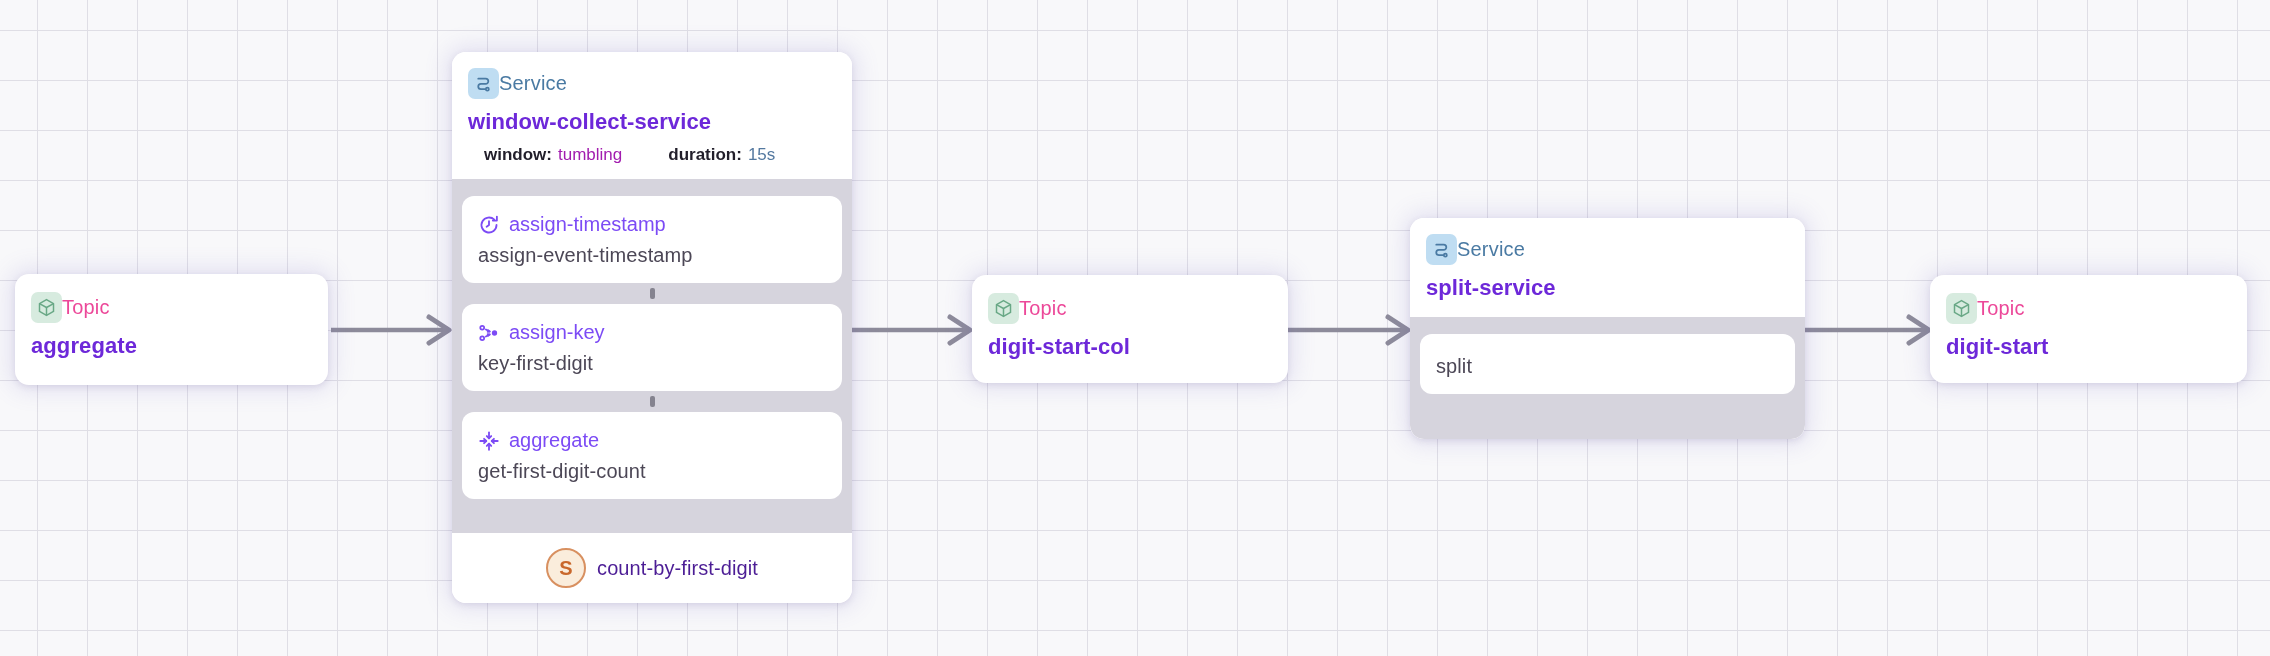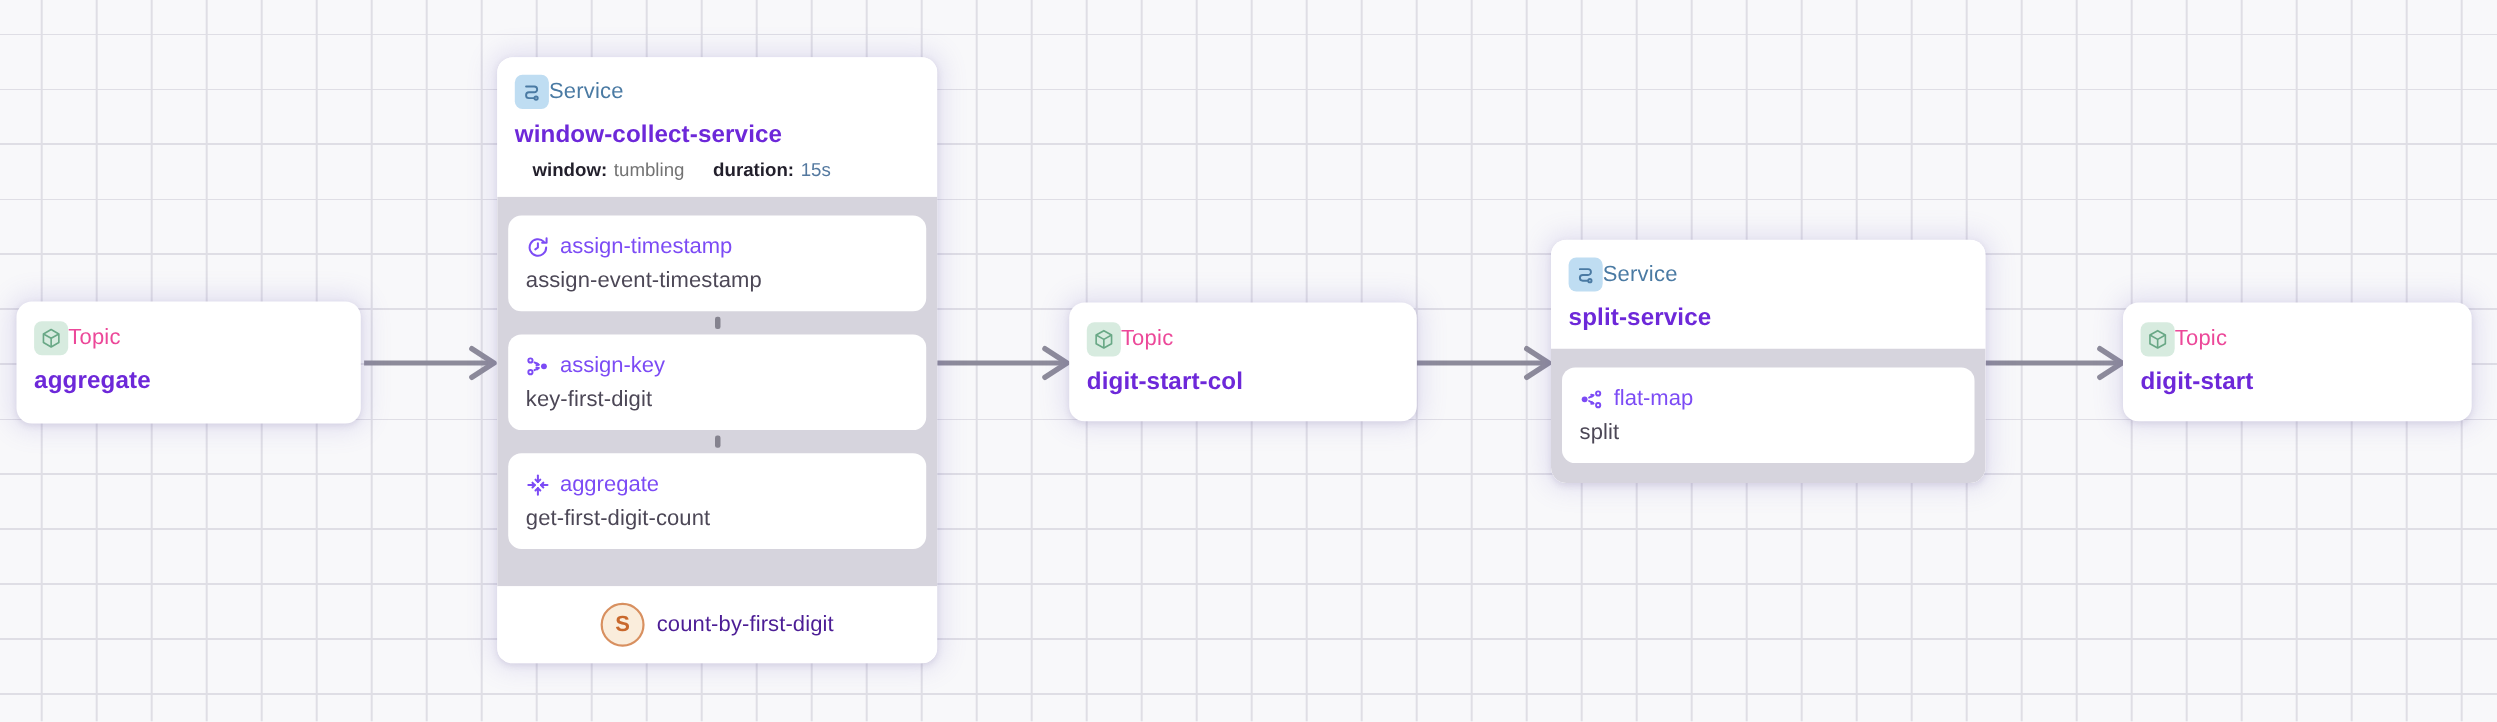--- a/index.html
+++ b/index.html
@@ -36,24 +36,24 @@
   .type-label.blue  { color:#4A7AA3; }
 
   .node-name { margin-top:10px; font-size:22px; font-weight:700; color:#6d28d9; letter-spacing:0.1px; }
 
   
   .topic-node { padding:18px 16px; }
 
   
   .service-node { display:flex; flex-direction:column; overflow:hidden; }
   .service-header { padding:16px 16px 14px; background:#FFFFFF; }
-  .params { margin-top:10px; margin-left:16px; display:flex; gap:26px; font-size:17px; white-space:nowrap; }
+  .params { margin-top:10px; margin-left:16px; display:flex; gap:46px; font-size:17px; white-space:nowrap; }
   .param { display:flex; gap:6px; align-items:baseline; }
   .param-label { color:#221F2B; font-weight:700; }
-  .param-value { color:#737373; font-weight:500; }
+  .param-value { color:#a21caf; font-weight:500; }
   .param-value.blue { color:#53789F; }
 
   .service-body { background:#D6D4DD; padding:17px 10px 31px; flex:1 1 auto; }
   .service-body.rounded-bottom { border-radius:0 0 14px 14px; padding-bottom:14px; }
 
   .step-card { background:#FFFFFF; border-radius:12px; padding:15px 16px 14px; }
   .step-title { display:flex; align-items:center; gap:9px; font-size:20px; font-weight:500; color:#7C4BF5; line-height:27px; }
   .step-title svg { width:22px; height:22px; flex:0 0 auto; }
   .step-sub { font-size:20px; color:#4C4756; line-height:27px; margin-top:4px; letter-spacing:0.1px; }
 
@@ -212,32 +212,20 @@
             <circle cx="16.4" cy="18.5" r="1.7"></circle>
           </svg>
         </span>
         <span class="type-label blue">Service</span>
       </div>
       <div class="node-name">split-service</div>
     </div>
 
     <div class="service-body rounded-bottom">
       <div class="step-card">
-        <div class="step-title">
-          <svg viewBox="0 0 24 24" fill="none" stroke="#7C4BF5" stroke-width="1.9" stroke-linecap="round" stroke-linejoin="round">
-            <circle cx="5" cy="12" r="2.9" fill="#7C4BF5" stroke="none"></circle>
-            <path d="M9.4 10.3l4-2.1"></path>
-              <path d="M11.5 7.5l2.4.4-1.9 1.5"></path>
-            <path d="M9.4 13.7l4 2.1"></path>
-              <path d="M12 14.6l1.9 1.5-2.4.4"></path>
-            <circle cx="18.4" cy="6.2" r="2.1"></circle>
-            <circle cx="18.4" cy="17.8" r="2.1"></circle>
-          </svg>
-          <span>flat-map</span>
-        </div>
         <div class="step-sub">split</div>
       </div>
     </div>
   </div>
 
   <div class="node topic-node" style="left:1930px; top:275px; width:317px; height:108px;">
     <div class="type-row">
       <span class="type-badge green">
         <svg viewBox="0 0 24 24" fill="none" stroke="#69A886" stroke-width="1.7" stroke-linejoin="round">
           <path d="M12 3l8 4.5v9L12 21l-8-4.5v-9L12 3z"></path>

